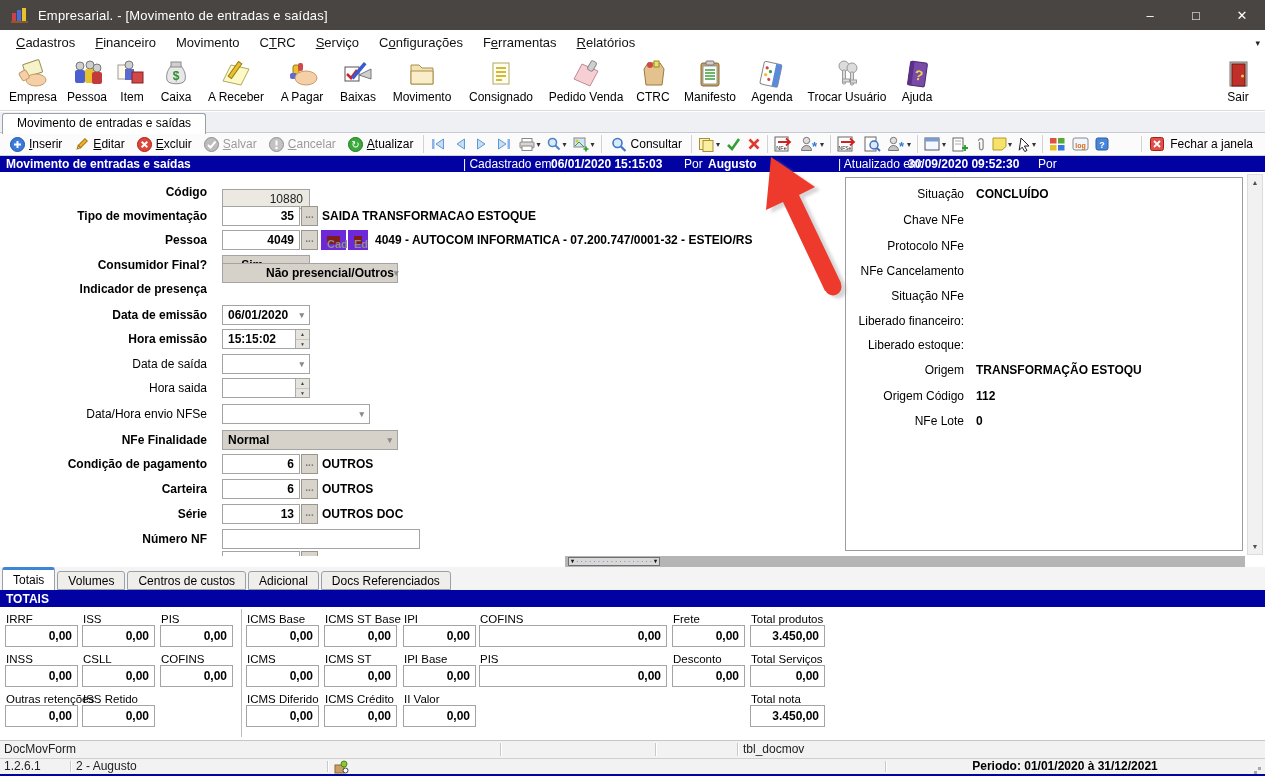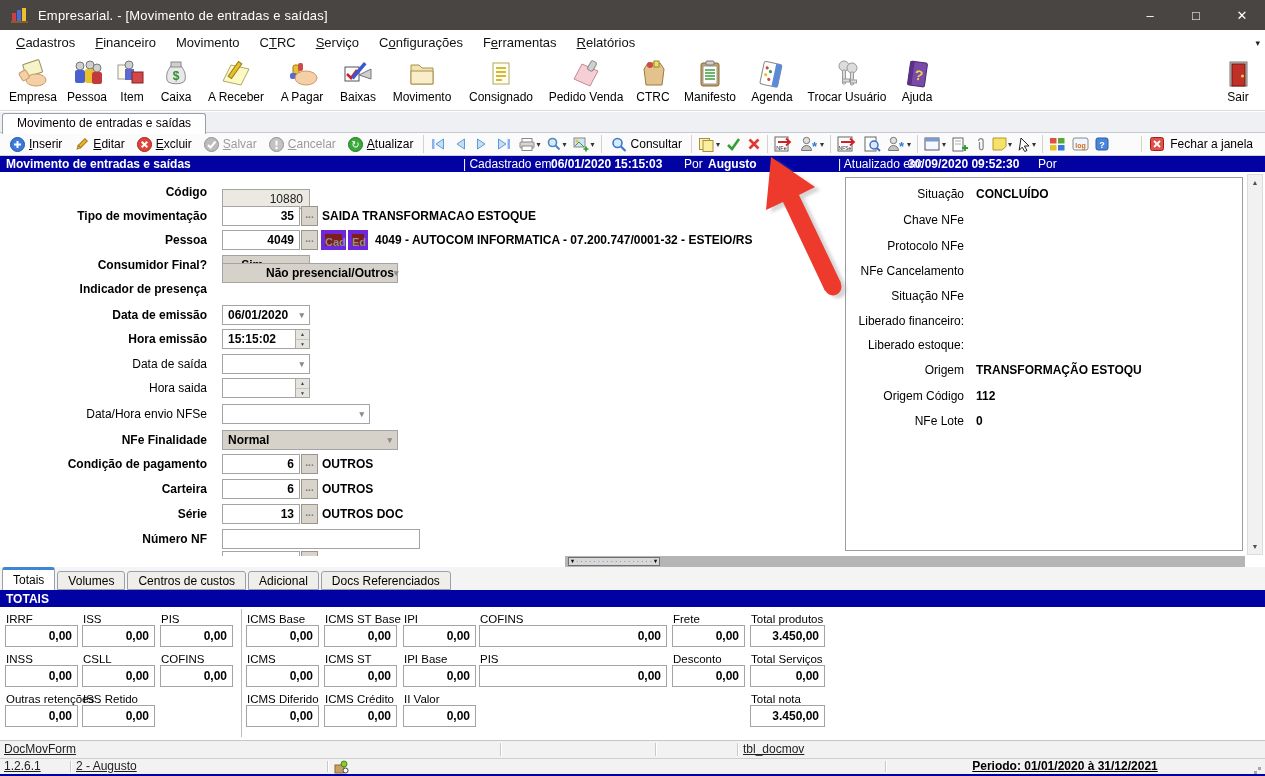--- a/index.html
+++ b/index.html
@@ -46,21 +46,21 @@
   .fld.num{justify-content:flex-end;padding-right:5px;}
   .fld.ro{background:#ebe9e2;font-weight:normal;color:#222;justify-content:flex-end;padding-right:6px;}
   .fld.gray{background:#d6d2ca;}
   .fld .tx{padding-left:5px;white-space:nowrap;}
   .fld.centered .tx{margin:0 auto;padding-left:0;}
   .carr{margin-left:auto;color:#8a8a8a;font-size:9px;padding-right:5px;flex:none;}
   .spinner{margin-left:auto;width:13px;height:18px;display:flex;flex-direction:column;border-left:1px solid #b0aca4;flex:none;}
   .spinner i{flex:1;background:#e6e4de;font-style:normal;font-size:5px;color:#444;display:flex;align-items:center;justify-content:center;border-bottom:1px solid #c8c4bc;}
   .spinner i:last-child{border-bottom:none;}
   .dots{position:absolute;height:20px;width:17px;box-sizing:border-box;border:1px solid #9a968e;background:#d8d4cc;color:#7a7a7a;font-size:10px;text-align:center;line-height:15px;font-weight:bold;}
-  .sbtn{position:absolute;height:20px;box-sizing:border-box;border:4px solid #6d28d9;background:#7f1d1d;color:#8f8f8f;font-size:11px;font-weight:bold;text-align:center;line-height:17px;}
+  .sbtn{position:absolute;height:20px;box-sizing:border-box;border:6px solid #6d28d9;background:#7f1d1d;color:#8f8f8f;font-size:11px;font-weight:bold;text-align:center;line-height:17px;}
   .fdesc{position:absolute;font-size:12px;font-weight:bold;line-height:20px;white-space:nowrap;color:#000;}
   #rpanel{position:absolute;left:845px;top:5px;width:398px;height:374px;border:1px solid #9c9c9c;background:#fff;box-sizing:border-box;}
   .rlabel{position:absolute;left:0;width:118px;text-align:right;font-size:12px;color:#000;white-space:nowrap;}
   .rval{position:absolute;left:130px;font-size:12px;font-weight:bold;white-space:nowrap;}
   #vsb{position:absolute;left:1247px;top:2px;width:16px;height:381px;background:#f1f1f1;border:1px solid #dcdcdc;box-sizing:border-box;}
   .sbarrow{position:absolute;left:0;width:14px;height:15px;display:flex;align-items:center;justify-content:center;font-size:7px;color:#505050;background:#f1f1f1;}
   
   #splitband{left:0;top:556px;width:1265px;height:11px;background:#fff;}
   #splitgray{position:absolute;left:565px;top:0;width:680px;height:11px;background:#b5b5b5;}
   #splitwidget{position:absolute;left:3px;top:1px;width:92px;height:9px;background:#d8d8d8;border:1px solid #6f6f6f;box-sizing:border-box;display:flex;align-items:center;padding:0 2px;gap:2px;}
@@ -72,21 +72,21 @@
   .dt.active{background:#fff;height:23px;border-top:3px solid #3f85d6;border-bottom:none;}
   
   #totaisbar{left:0;top:590px;width:1265px;height:17px;background:#0202a2;color:#fff;font-weight:bold;font-size:12px;display:flex;align-items:center;padding-left:6px;box-sizing:border-box;}
   #totalsarea{left:0;top:607px;width:1265px;height:133px;background:#fff;}
   .tlabel{position:absolute;font-size:11.5px;color:#000;white-space:nowrap;line-height:12px;}
   .tfld{position:absolute;height:22px;border:1px solid #a4a4a4;box-sizing:border-box;background:#fff;font-size:12px;font-weight:bold;text-align:right;line-height:20px;padding-right:5px;}
   .tdiv{position:absolute;left:241px;top:2px;height:128px;width:1px;background:#bcbcbc;}
   
   #status1{left:0;top:740px;width:1265px;height:18px;background:#f2f2f2;border-top:1px solid #c6c6c6;box-sizing:border-box;font-size:12px;color:#222;}
   #status2{left:0;top:758px;width:1265px;height:16px;background:#f2f2f2;border-top:1px solid #cfcfcf;box-sizing:border-box;font-size:12px;color:#222;}
-  .stext{position:absolute;white-space:nowrap;line-height:15px;text-decoration:underline;}
+  .stext{position:absolute;white-space:nowrap;line-height:15px;}
   .stext.bold{font-weight:bold;color:#000;}
   .sdiv{position:absolute;top:2px;bottom:2px;width:1px;background:#c9c9c9;box-shadow:1px 0 0 #ffffff;}
   #grip{position:absolute;right:4px;bottom:4px;width:3px;height:3px;background:#a8a8a8;box-shadow:-4px 4px 0 #a8a8a8,-8px 8px 0 #a8a8a8;}
   #bottomedge{left:0;top:774px;width:1265px;height:2px;background:#0202a2;}
   
   #arrow{position:absolute;left:735px;top:145px;z-index:60;pointer-events:none;}
 </style>
 </head>
 <body>
 

